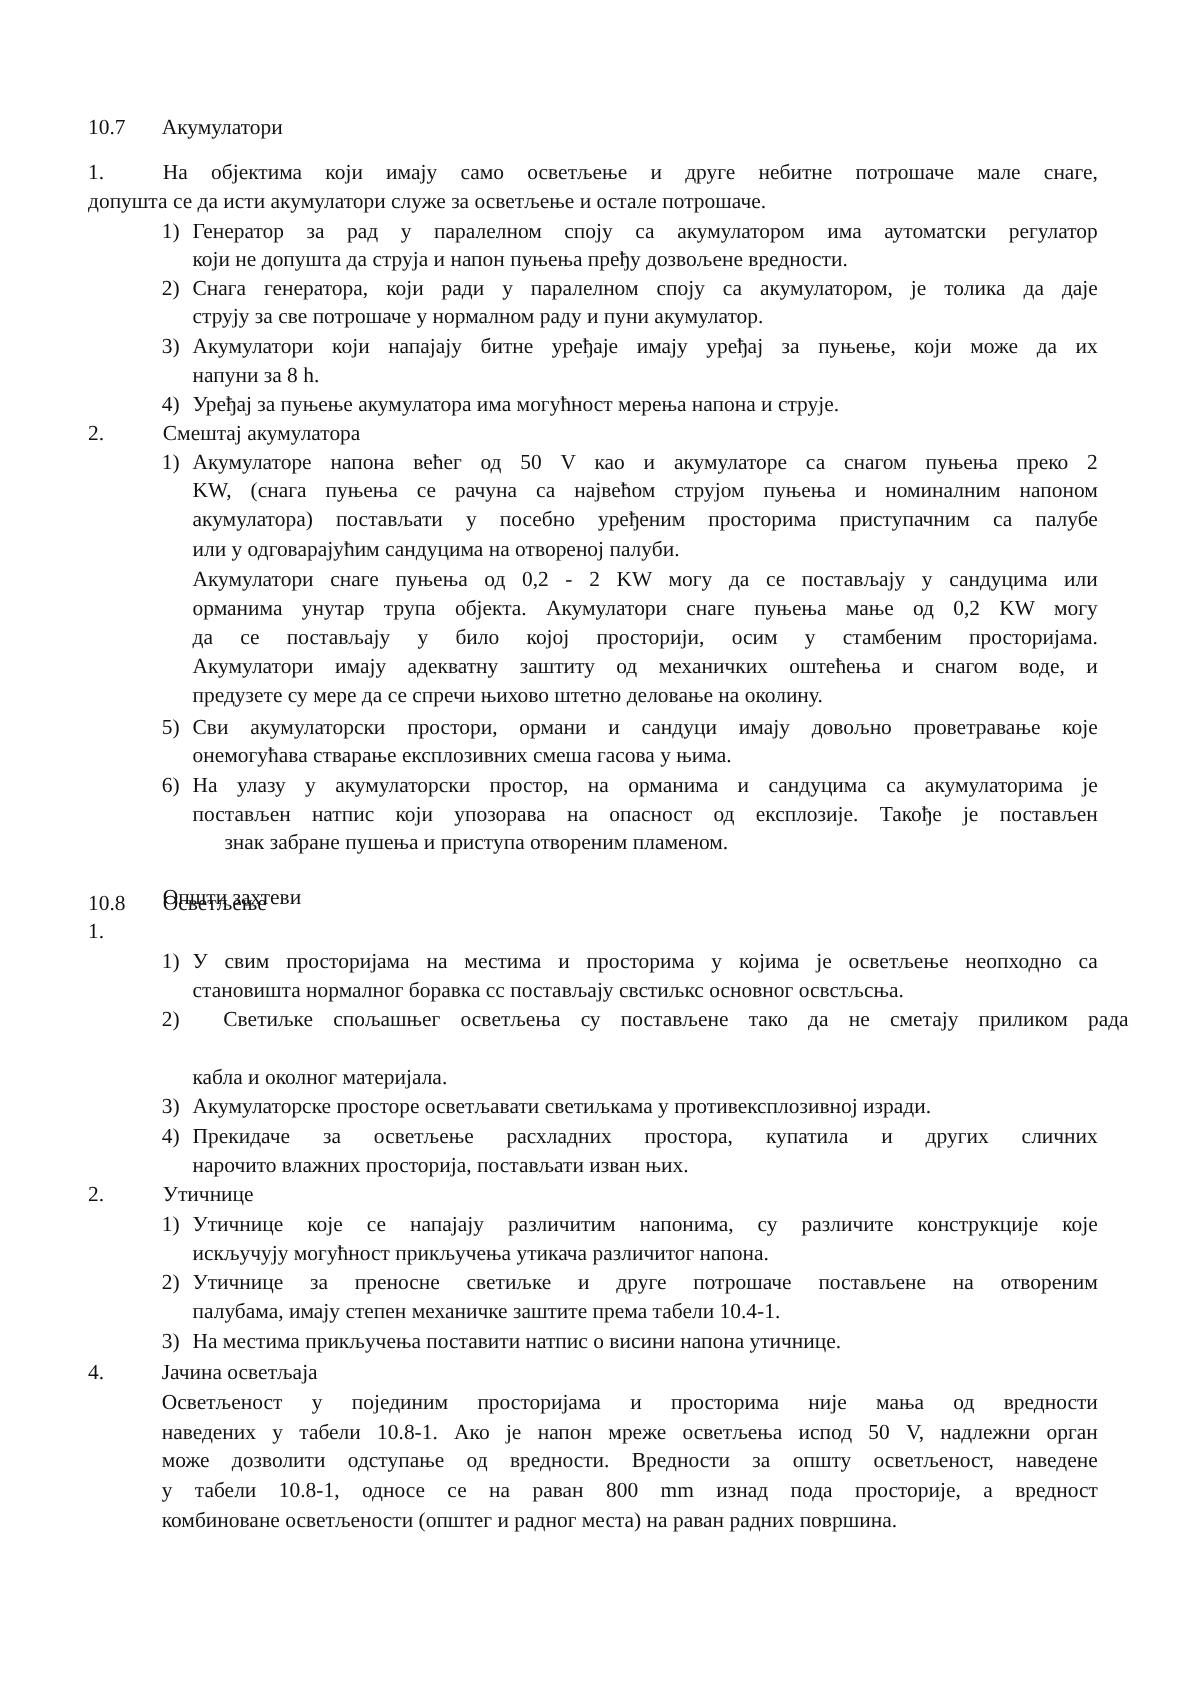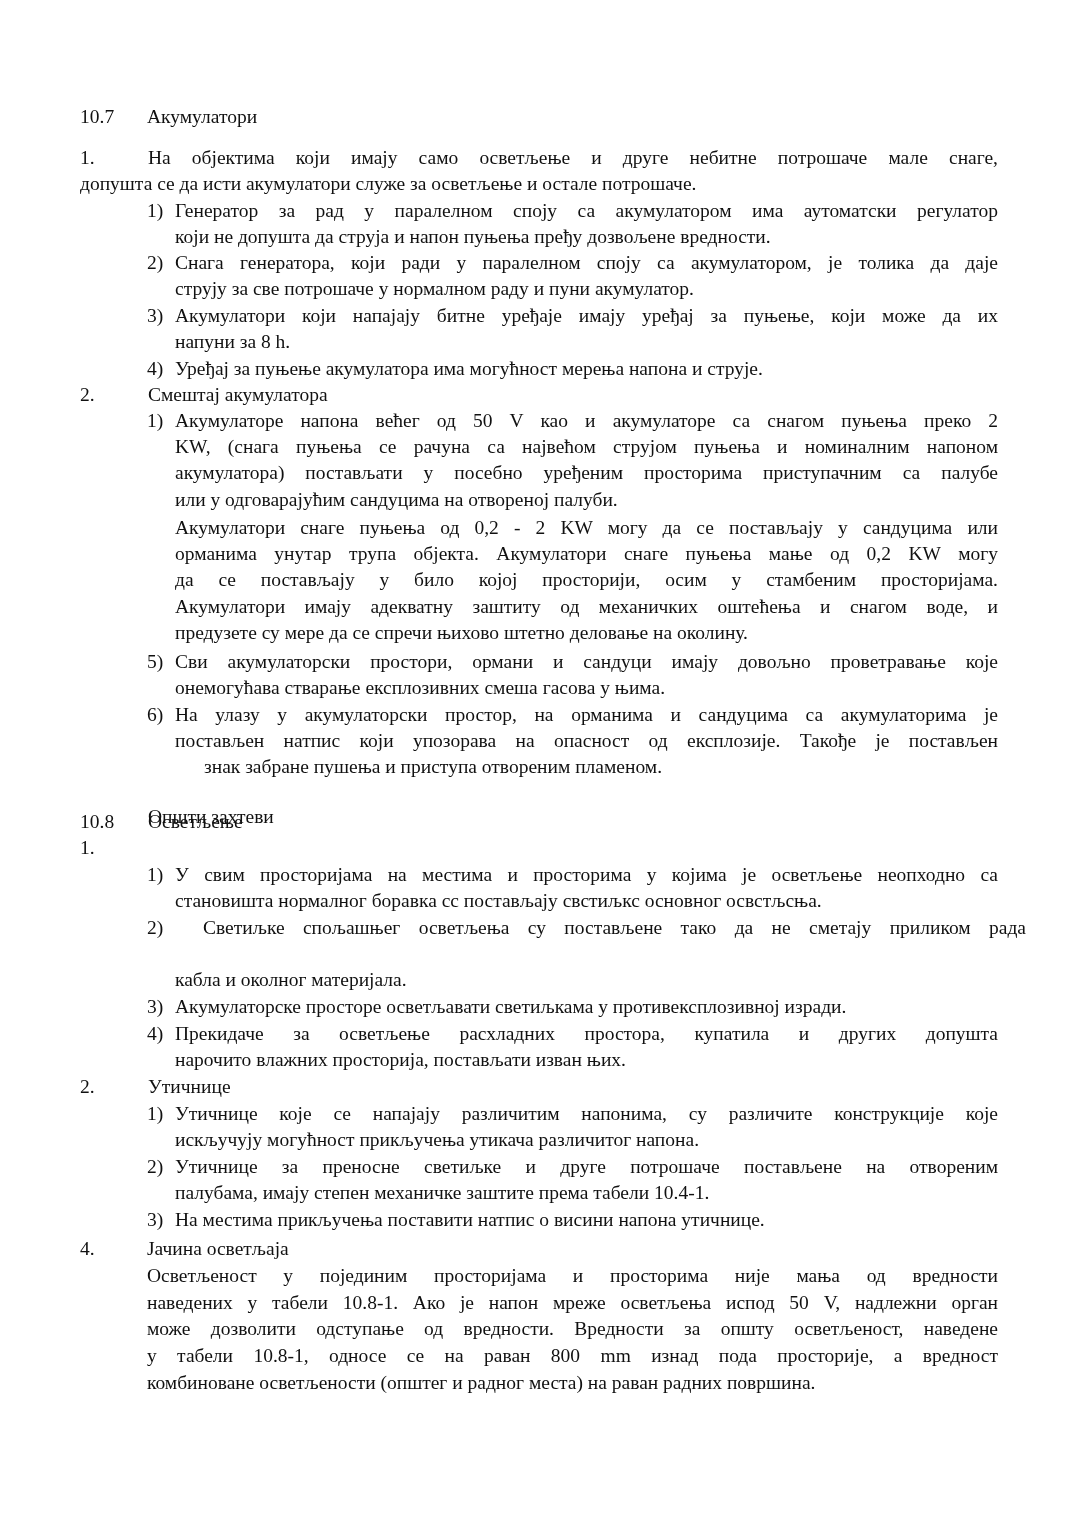--- a/index.html
+++ b/index.html
@@ -71,21 +71,21 @@
   <div class="ln j" style="left:175px; top:862px; width:823px;">У свим просторијама на местима и просторима у којима је осветљење неопходно са</div>
 
   <span class="num" style="left:147px; top:915px;">2)</span>
   <div class="ln j" style="left:175px; top:915px; width:823px;margin-left:28px;">Светиљке спољашњег осветљења су постављене тако да не сметају приликом рада</div>
   <div class="ln" style="left:175px; top:967px;">кабла и околног материјала.</div>
 
   <span class="num" style="left:147px; top:994px;">3)</span>
   <div class="ln" style="left:175px; top:994px;">Акумулаторске просторе осветљавати светиљкама у противексплозивној изради.</div>
 
   <span class="num" style="left:147px; top:1021px;">4)</span>
-  <div class="ln j" style="left:175px; top:1021px; width:823px;">Прекидаче за осветљење расхладних простора, купатила и других допушта</div>
+  <div class="ln j" style="left:175px; top:1021px; width:823px;">Прекидаче за осветљење расхладних простора, купатила и других сличних</div>
   <div class="ln" style="left:175px; top:1047px;">нарочито влажних просторија, постављати изван њих.</div>
 
   <span class="num" style="left:80px; top:1074px;">2.</span>
   <span class="ln" style="left:148px; top:1074px;">Утичнице</span>
 
   <span class="num" style="left:147px; top:1101px;">1)</span>
   <div class="ln j" style="left:175px; top:1101px; width:823px;">Утичнице које се напајају различитим напонима, су различите конструкције које</div>
   <div class="ln" style="left:175px; top:1127px;text-align:center;">искључују могућност прикључења утикача различитог напона.</div>
 
   <span class="num" style="left:147px; top:1154px;">2)</span>

